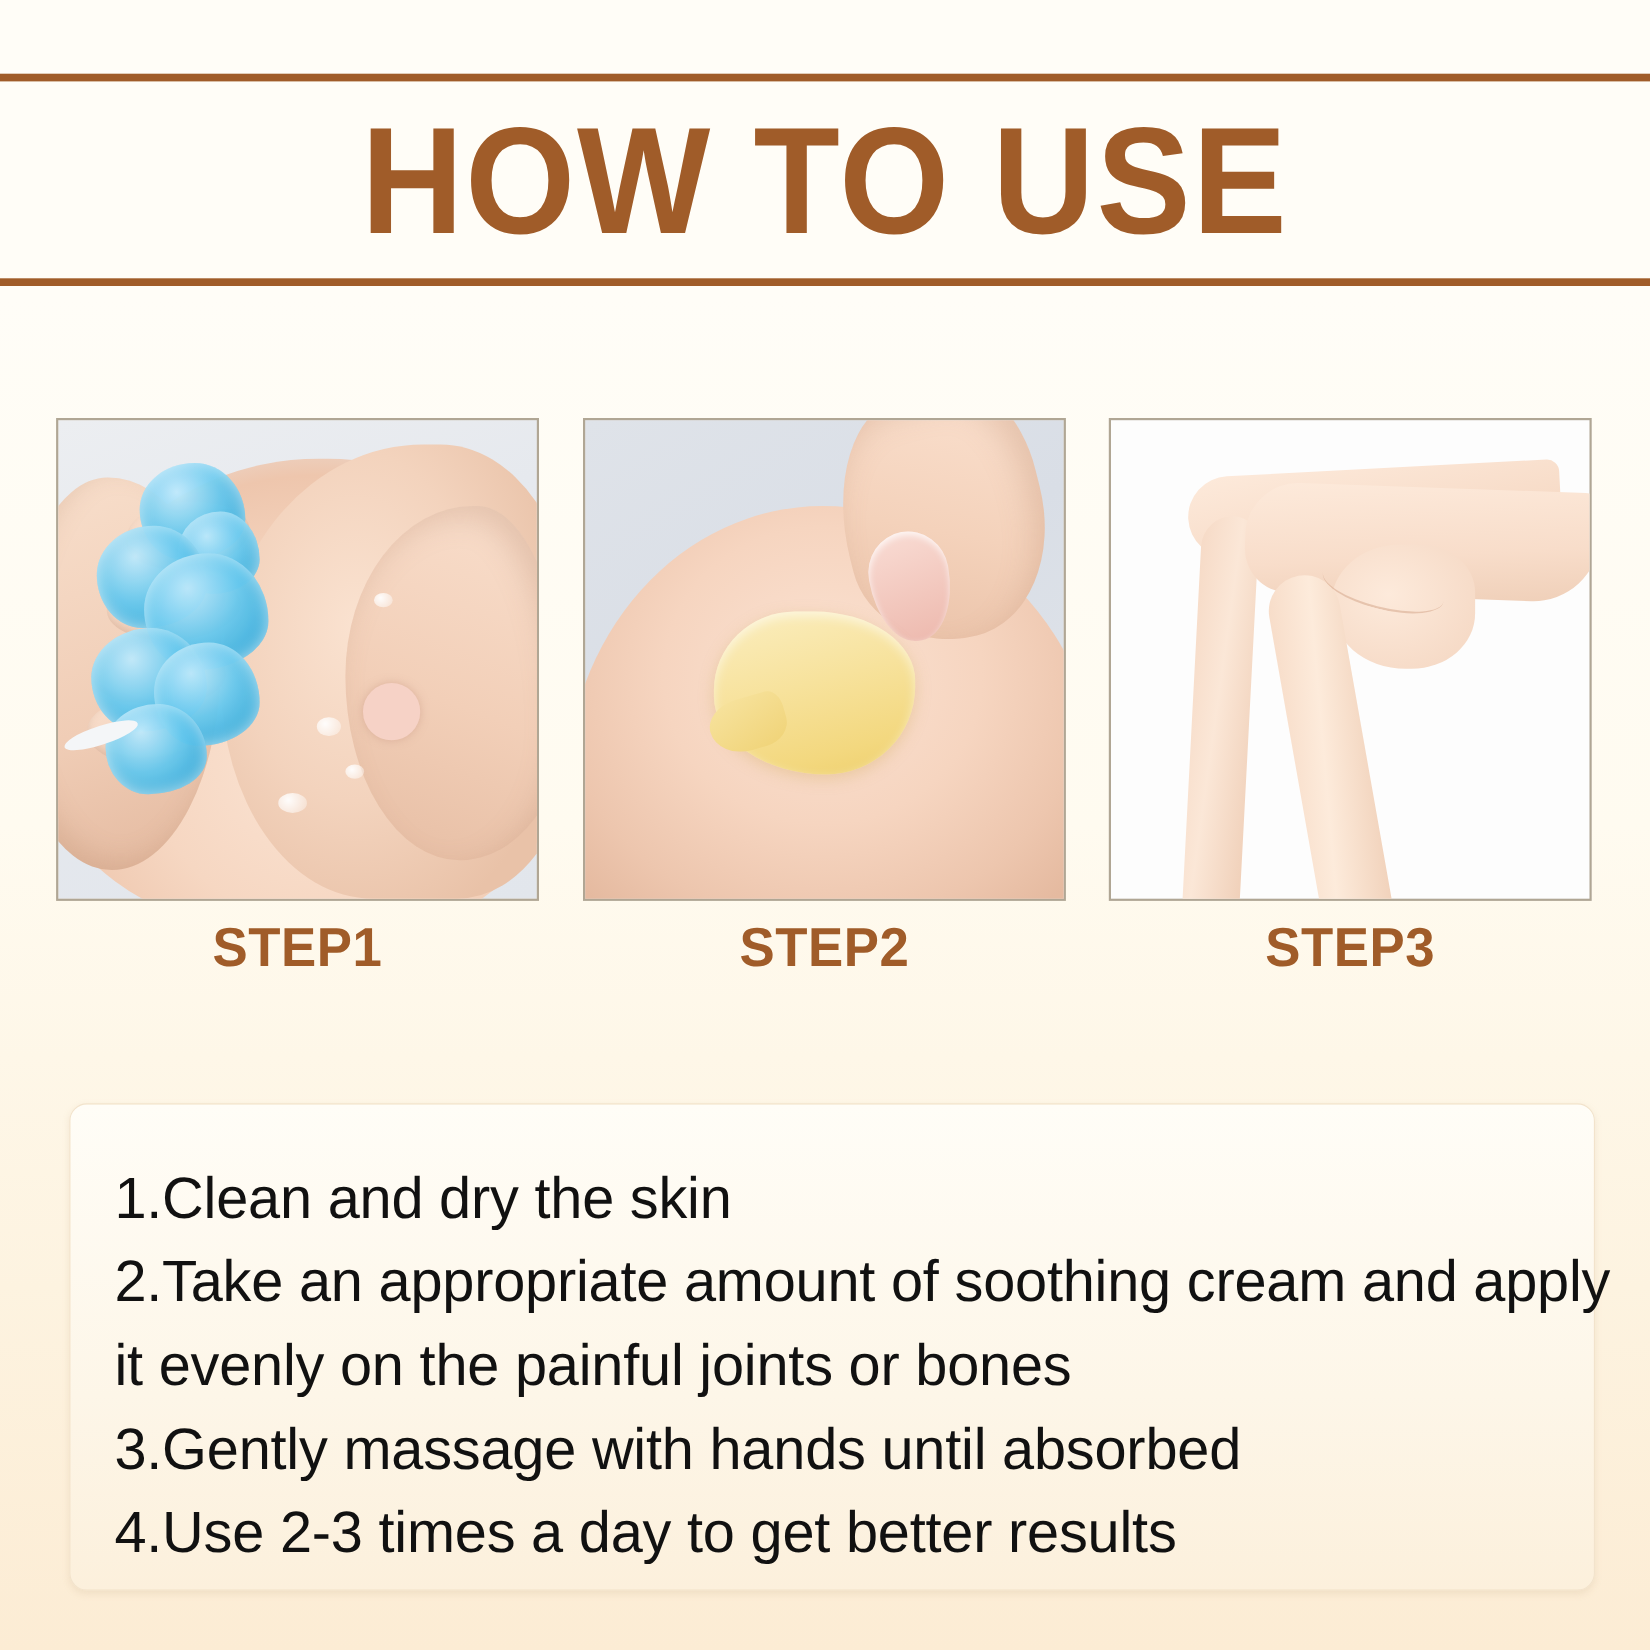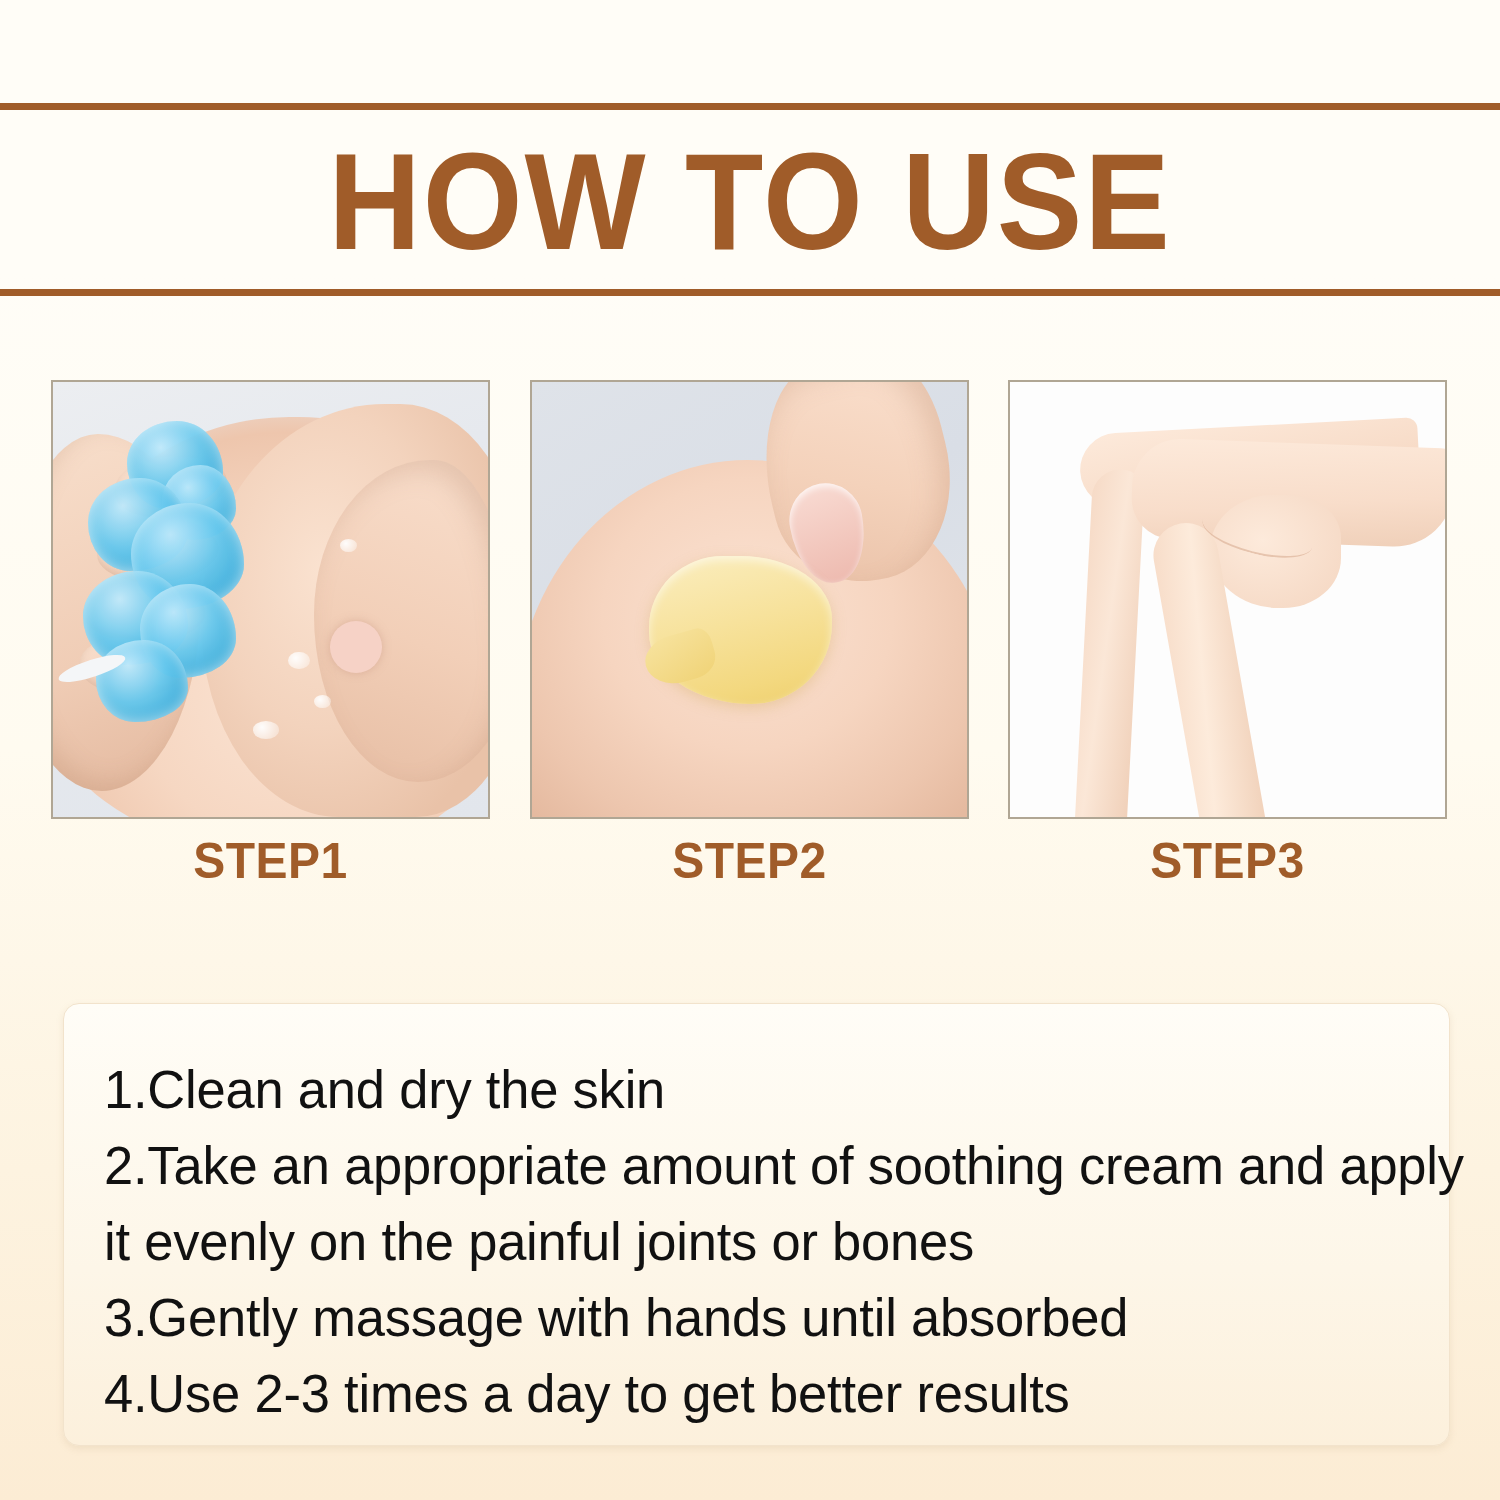--- a/index.html
+++ b/index.html
@@ -15,21 +15,20 @@
     position: relative;
   }
 
   
   #header-band {
     position: absolute;
     left: 0;
     top: 0;
     width: 1500px;
     height: 300px;
-    margin-top: 36px;
   }
   .rule {
     position: absolute;
     left: 0;
     width: 1500px;
     height: 7px;
     background: #a05c29;
   }
   #rule-top  { top: 67px; }
   #rule-bottom { top: 253px; }

